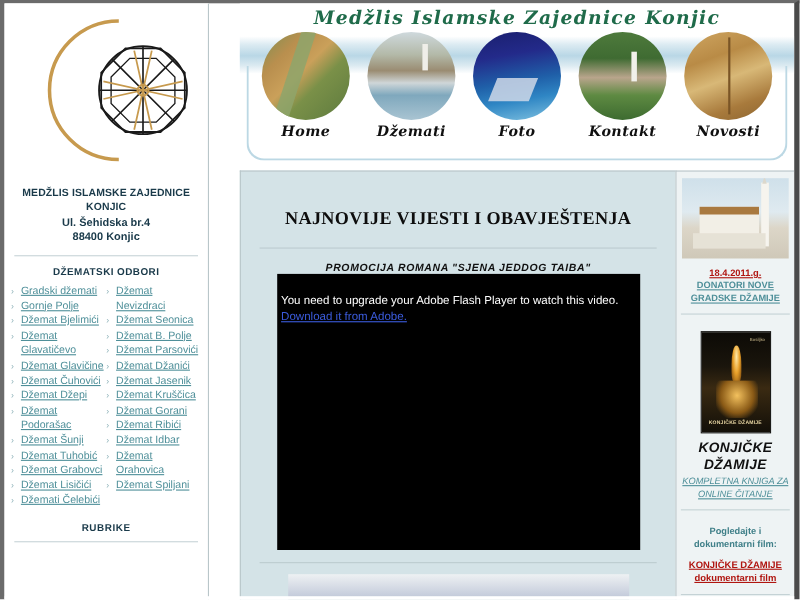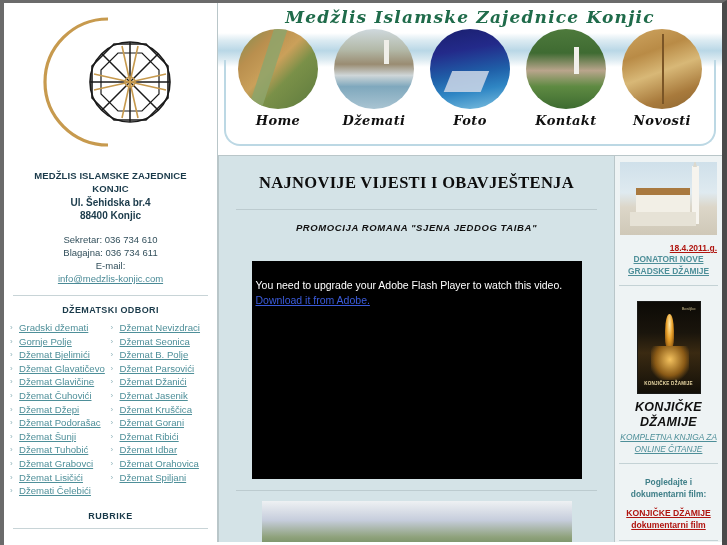--- a/index.html
+++ b/index.html
@@ -16,21 +16,21 @@
     border-left: 4px solid #6b6b6b;
     border-top: 3px solid #6b6b6b;
     border-right: 5px solid #4a4a4a;
     overflow: hidden;
   }
 
   
   .left-col {
     position: absolute;
     left: 0; top: 0;
-    width: 214px; height: 542px;
+    width: 186px; height: 542px;
     background: #ffffff;
     border-right: 1px solid #b9c6c9;
   }
 
   
   .logo-box {
     position: relative;
     height: 158px;
     width: 214px;
   }
@@ -153,29 +153,30 @@
     border-left: 1px solid #b9c6c9;
     border-top: 1px solid #b9c6c9;
     overflow: hidden;
   }
   .main-h1 {
     text-align: center;
     font-family: "Liberation Serif", serif;
     font-weight: bold; font-size: 16.5px;
     color: #0d0d0d; letter-spacing: .3px;
     padding: 17px 0 0;
+    margin-top: 16px;
   }
   .main-rule { height: 1px; background: #bccbcf; margin: 16px 17px 0; }
   .promo-title {
     text-align: center; font-size: 9.5px; font-weight: bold;
     font-style: italic; color: #111; letter-spacing: .6px;
     padding: 12px 0 0;
   }
   .video-box {
-    margin: 28px auto 0; width: 330px; height: 218px;
+    margin: 0 auto 0; width: 330px; height: 251px;
     background: #000; position: relative;
   }
   .flash-msg {
     position: absolute; left: 4px; top: 17px; right: 4px;
     font-size: 10.5px; color: #ffffff; line-height: 15px;
   }
   .flash-link {
     display: block; color: #3b5bdb; text-decoration: underline;
     font-size: 10.5px; line-height: 15px;
   }
@@ -213,21 +214,21 @@
   .rc-img-mosque .minaret {
     position: absolute; left: 72px; top: 4px; width: 7px; height: 58px;
     background: #f6f4ee;
   }
   .rc-img-mosque .minaret:after {
     content:""; position:absolute; left:1px; top:-6px;
     border-left:2.5px solid transparent; border-right:2.5px solid transparent;
     border-bottom:7px solid #dcd8cc;
   }
   .rc-date {
-    text-align: right; font-size: 8.5px; font-weight: bold;
+    text-align: center; font-size: 8.5px; font-weight: bold;
     color: #b01510; text-decoration: underline; padding-top: 7px; line-height: 12px;
   }
   .rc-cap-link {
     text-align: center; font-size: 8.4px; font-weight: bold;
     color: #4e8f99; text-decoration: underline; line-height: 11.5px;
   }
   .rc-rule { height: 1px; background: #c4d2d5; margin: 8px 4px 0; }
 
   .rc-book {
     width: 64px; height: 93px; margin: 9px auto 0;
@@ -302,26 +303,20 @@
 
     <div class="org-block">
       <div class="org-title">
         <span>MEDŽLIS ISLAMSKE ZAJEDNICE</span><br>
         <span>KONJIC</span>
       </div>
       <div class="org-addr">
         <span>Ul. Šehidska br.4</span><br>
         <span>88400 Konjic</span>
       </div>
-      <div class="org-contact">
-        <div>Sekretar: 036 734 610</div>
-        <div>Blagajna: 036 734 611</div>
-        <div>E-mail:</div>
-        <a class="org-email" href="#">info@medzlis-konjic.com</a>
-      </div>
     </div>
 
     <div class="hr-soft"></div>
 
     <div class="sec-head">DŽEMATSKI ODBORI</div>
 
     <div class="dz-cols">
       <div class="dz-col">
         <div class="dz-item">
             <span class="dz-mark">›</span>

